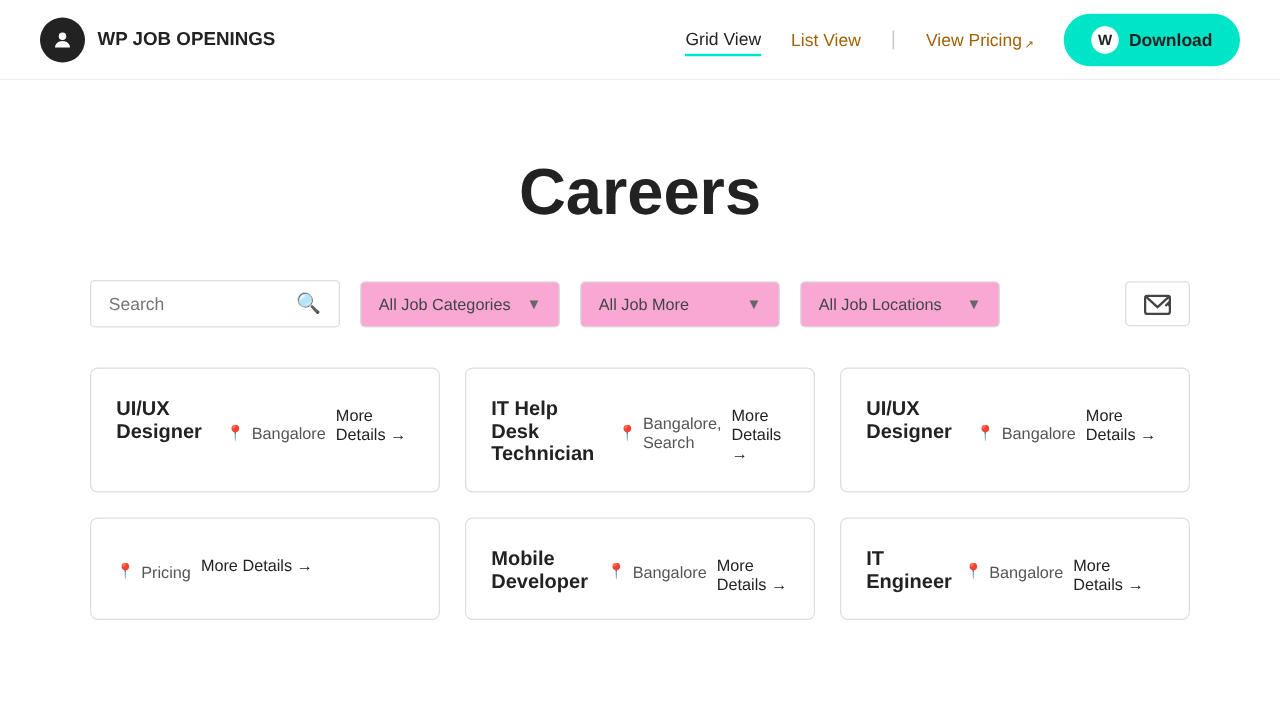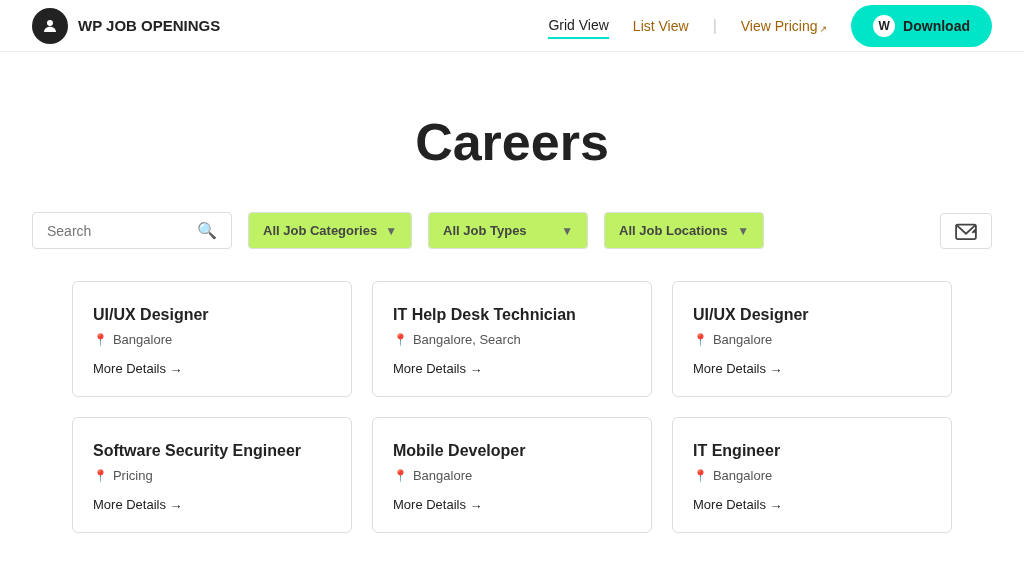--- a/index.html
+++ b/index.html
@@ -1,21 +1,21 @@
 <!DOCTYPE html>
 <html><head>
   <meta charset="utf-8">
   <style>
     * { box-sizing: border-box; margin: 0; padding: 0; }
     body { font-family: -apple-system, BlinkMacSystemFont, 'Segoe UI', sans-serif; background: #fff; color: #222; }
 
     
     .navbar {
       display: flex; align-items: center; justify-content: space-between;
-      padding: 12px 32px; height: 52px; border-bottom: 1px solid #eee;
+      padding: 12px 32px; height: 64px; border-bottom: 1px solid #eee;
     }
     .nav-logo { display: flex; align-items: center; gap: 10px; font-weight: 700; font-size: 15px; }
     .nav-logo-icon {
       width: 36px; height: 36px; background: #222; border-radius: 50%;
       display: flex; align-items: center; justify-content: center; color: #fff; font-size: 18px;
     }
     .nav-links { display: flex; align-items: center; gap: 24px; }
     .nav-link { text-decoration: none; color: #a16207; font-size: 14px; font-weight: 500; padding: 4px 0; cursor: pointer; }
     .nav-link.active { border-bottom: 2px solid #00e5c8; color: #222; }
     .nav-divider { color: #ccc; }
@@ -31,54 +31,54 @@
       display: flex; align-items: center; justify-content: center; font-size: 12px; font-weight: 900; color: #222;
     }
 
     
     .hero { text-align: center; padding: 60px 32px 40px; }
     .hero-title { font-size: 52px; font-weight: 800; }
 
     
     .filters {
       display: flex; align-items: center; gap: 16px;
-      padding: 0 32px; margin-bottom: 32px;
+      padding: 0 72px; margin-bottom: 32px;
     }
     .search-box {
       display: flex; align-items: center;
       border: 1px solid #ddd; border-radius: 4px;
       padding: 8px 14px; gap: 8px; flex: 0 0 200px;
     }
     .search-box input {
       border: none; outline: none; font-size: 14px; color: #999; width: 100%; background: transparent;
     }
     .search-icon { color: #aaa; font-size: 16px; }
 
     .filter-select {
       display: flex; align-items: center; justify-content: space-between;
       border: 1px solid #ddd; border-radius: 4px;
       padding: 10px 14px; gap: 8px; cursor: pointer; font-size: 13px; color: #444;
-      background: #bef264; min-width: 160px; font-weight: bold;
+      background: #f9a8d4; min-width: 160px;
     }
     .filter-select .arrow { color: #666; font-size: 12px; }
 
     .email-btn {
       border: 1px solid #ddd; border-radius: 4px; padding: 8px 14px;
       cursor: pointer; background: #fff; display: flex; align-items: center; justify-content: center;
       font-size: 18px; color: #444; margin-left: auto;
     }
 
     
     .job-grid {
       display: grid; grid-template-columns: repeat(3, 1fr);
       gap: 20px; padding: 0 72px 40px;
     }
     .job-card {
       border: 1px solid #ddd; border-radius: 6px; padding: 24px 20px 20px;
-      display: flex; flex-direction: column; gap: 8px;
+      display: flex; flex-direction: row; gap: 8px;
     }
     .job-title { font-size: 16px; font-weight: 700; }
     .job-location { display: flex; align-items: center; gap: 5px; font-size: 13px; color: #555; }
     .loc-icon { font-size: 12px; color: #555; }
     .job-more { font-size: 13px; color: #222; text-decoration: none; margin-top: 6px; display: block; cursor: pointer; }
   </style>
 </head>
 <body>
 
 <nav class="navbar">
@@ -116,21 +116,21 @@
     <input type="text" placeholder="Search" style="">
     <span class="search-icon">🔍</span>
   </div>
 
   <div class="filter-select">
     <span>All Job Categories</span>
     <span class="arrow">▼</span>
   </div>
 
   <div class="filter-select">
-    <span>All Job Types</span>
+    <span>All Job More</span>
     <span class="arrow">▼</span>
   </div>
 
   <div class="filter-select">
     <span>All Job Locations</span>
     <span class="arrow">▼</span>
   </div>
 
   <button class="email-btn">
     <svg width="22" height="18" viewBox="0 0 24 20" fill="none" stroke="#444" stroke-width="2">
@@ -161,21 +161,20 @@
   </div>
     <div class="job-card">
     <div class="job-title">UI/UX Designer</div>
     <div class="job-location">
       <span class="loc-icon">📍</span>
       <span>Bangalore</span>
     </div>
     <a class="job-more">More Details →</a>
   </div>
     <div class="job-card">
-    <div class="job-title">Software Security Engineer</div>
     <div class="job-location">
       <span class="loc-icon">📍</span>
       <span>Pricing</span>
     </div>
     <a class="job-more">More Details →</a>
   </div>
     <div class="job-card">
     <div class="job-title">Mobile Developer</div>
     <div class="job-location">
       <span class="loc-icon">📍</span>

